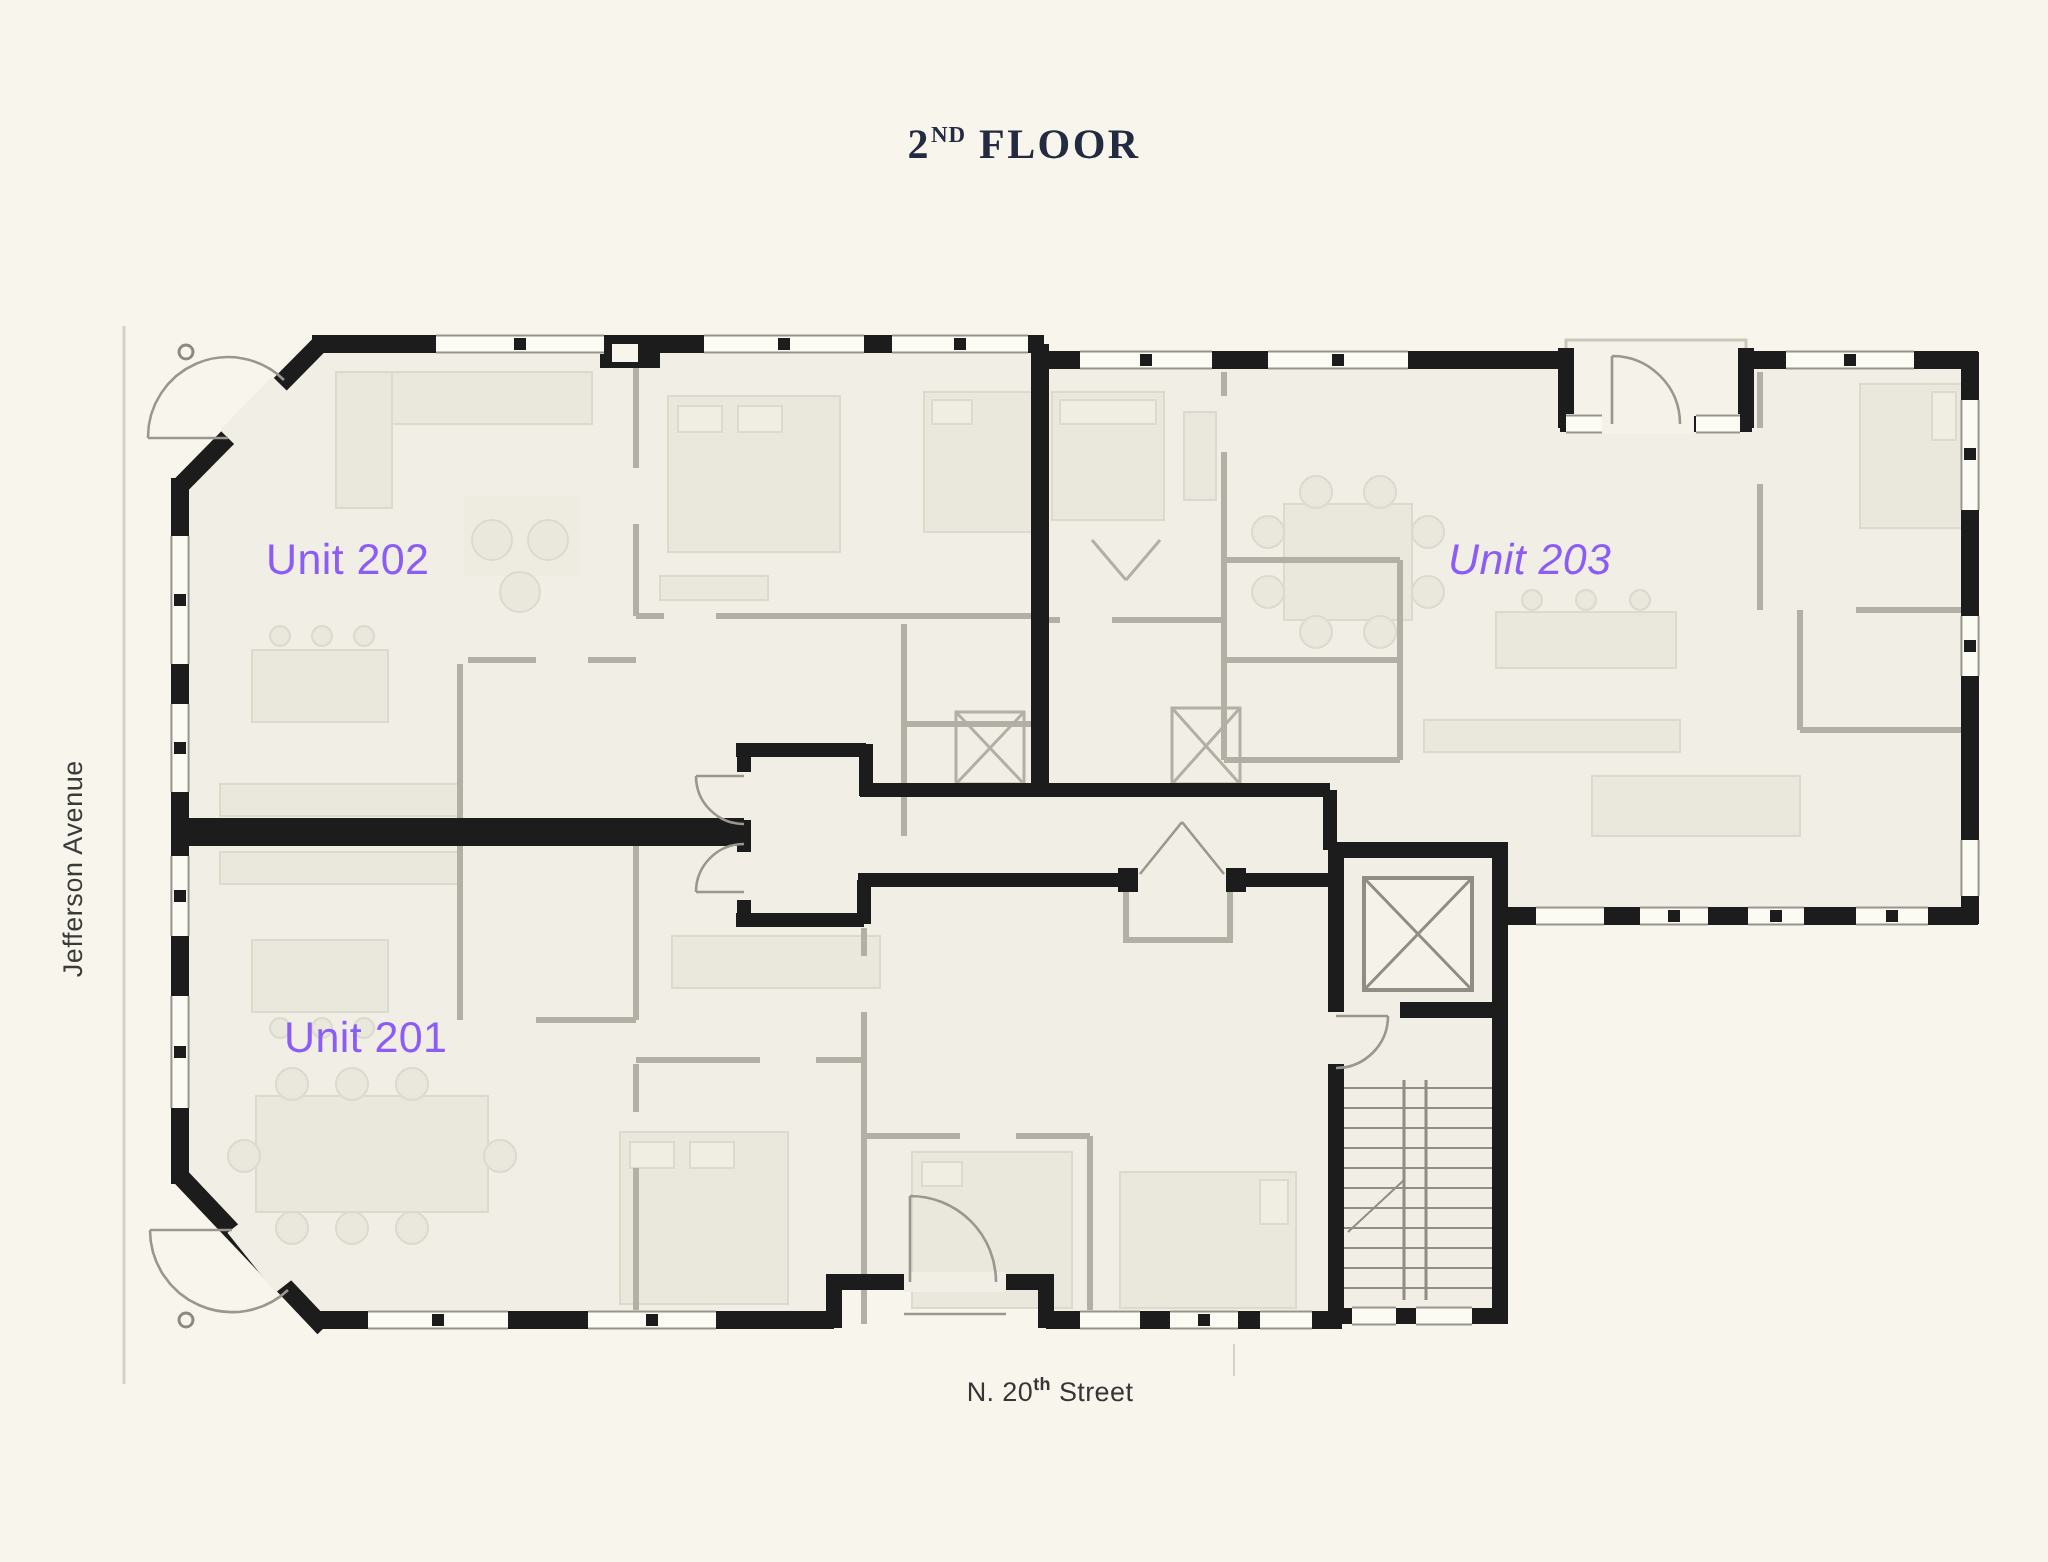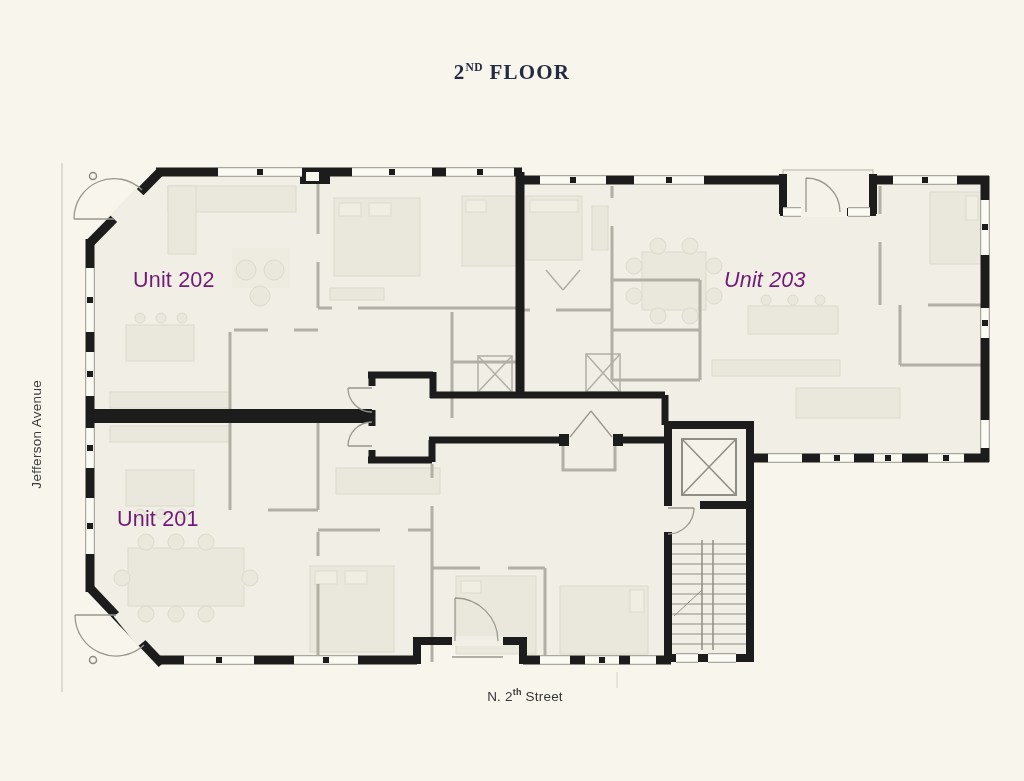--- a/index.html
+++ b/index.html
@@ -8,26 +8,26 @@
     background:#f8f6ec;font-family:"Liberation Sans",sans-serif;
   }
   .plan-svg{position:absolute;left:0;top:0;width:1024px;height:781px;}
   .floor-title{
     position:absolute;left:0;top:60px;width:1024px;text-align:center;
     font-family:"Liberation Serif",serif;font-weight:700;font-size:21px;
     color:#232b42;letter-spacing:1.2px;
   }
   .floor-title sup{font-size:11.5px;letter-spacing:0.5px;}
   .unit-label{
-    position:absolute;font-size:21.5px;font-weight:500;color:#701a75;
+    position:absolute;font-size:21.5px;font-weight:500;color:#8b5cf6;
     letter-spacing:0.2px;white-space:nowrap;
   }
   .unit-202{left:133px;top:268px;}
   .unit-203{left:724px;top:268px;font-style:italic;}
-  .unit-201{left:117px;top:507px;}
+  .unit-201{left:142px;top:507px;}
   .street-west{
     position:absolute;left:29px;top:380px;font-size:13.5px;color:#3a3a3a;
     writing-mode:vertical-rl;transform:rotate(180deg);letter-spacing:0.3px;
   }
   .street-south{
     position:absolute;left:0;top:687px;width:1050px;text-align:center;
     font-size:13.5px;color:#363636;letter-spacing:0.2px;
   }
   .street-south sup{font-size:9px;font-weight:bold;}
 </style>
@@ -283,14 +283,14 @@
     </g>
   </svg>
 
   <div class="floor-title"><span>2</span><sup>ND</sup><span> FLOOR</span></div>
 
   <div class="unit-label unit-202">Unit 202</div>
   <div class="unit-label unit-203">Unit 203</div>
   <div class="unit-label unit-201">Unit 201</div>
 
   <div class="street-west">Jefferson Avenue</div>
-  <div class="street-south"><span>N. 2</span><sup>th</sup><span> Street</span></div>
+  <div class="street-south"><span>N. 20</span><sup>th</sup><span> Street</span></div>
 </div>
 
 </body></html>

